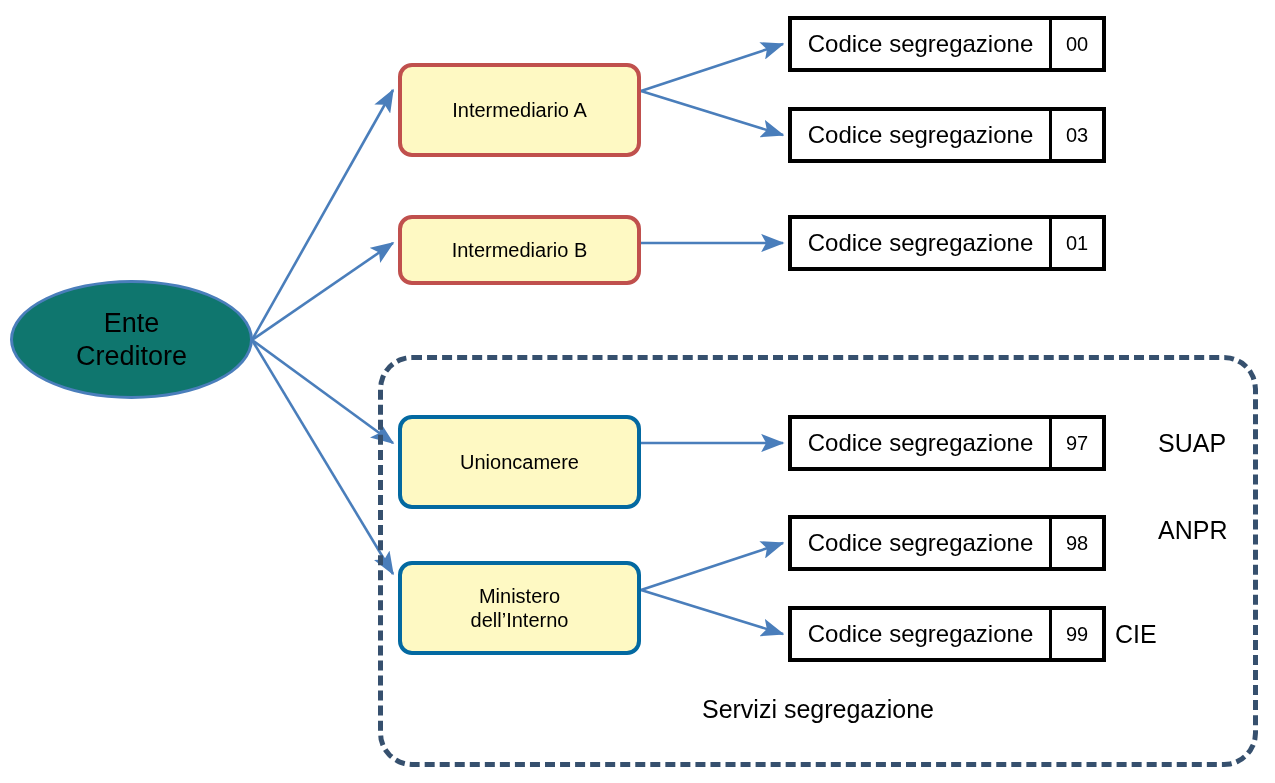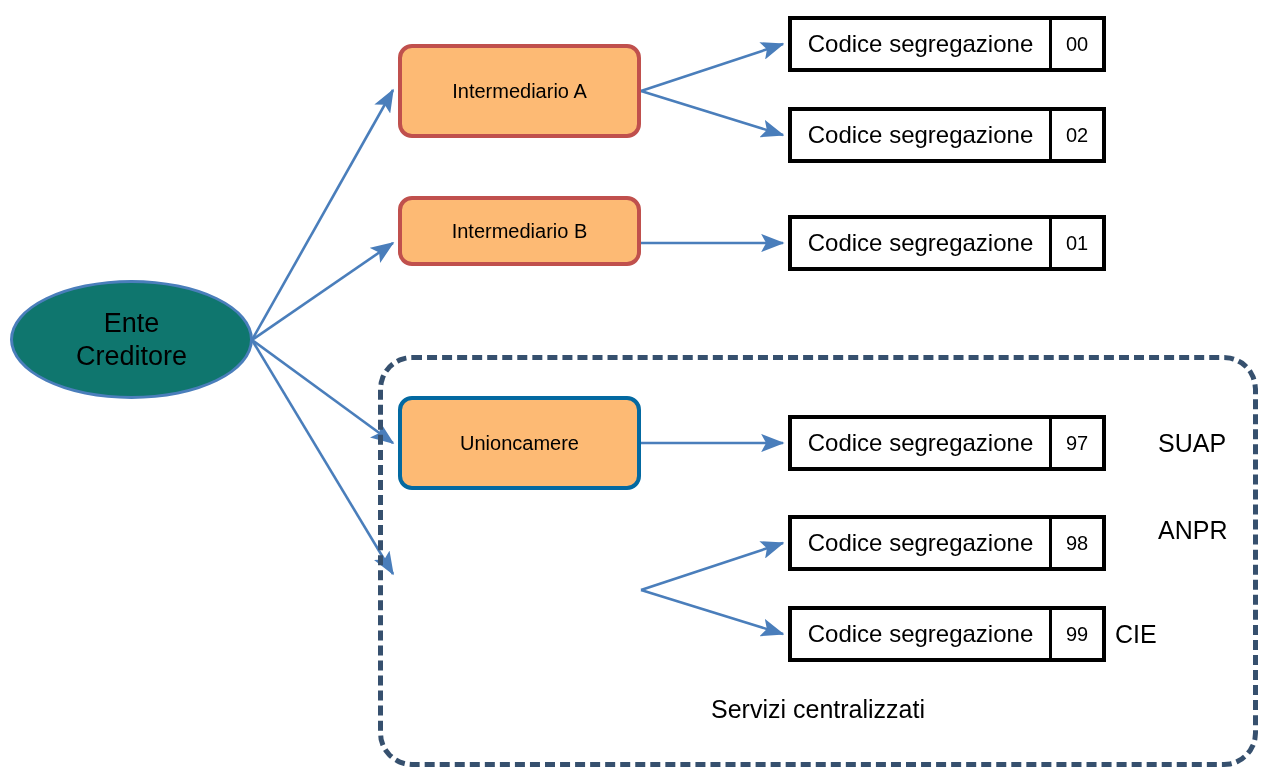--- a/index.html
+++ b/index.html
@@ -50,24 +50,25 @@
     color: #000000;
   }
 
   
   .rect-node {
     position: absolute;
     display: flex;
     align-items: center;
     justify-content: center;
     box-sizing: border-box;
-    background: #fdba74;
+    background: #fef9c3;
     border-radius: 14px;
     font-size: 20px;
     color: #000000;
+    margin-top: 19px;
   }
   .rect-node.red   { border: 4px solid #c0504d; }
   .rect-node.green { border: 4px solid #0369a1; }
 
   
   .code-box {
     position: absolute;
     display: flex;
     box-sizing: border-box;
     background: #ffffff;
@@ -146,50 +147,56 @@
 
     <line x1="641" y1="443" x2="783" y2="443" stroke="#4a7ebb" stroke-width="2.6" marker-end="url(#arrowhead)"></line>
 
     <line x1="641" y1="590" x2="783" y2="543" stroke="#4a7ebb" stroke-width="2.6" marker-end="url(#arrowhead)"></line>
 
     <line x1="641" y1="590" x2="783" y2="634" stroke="#4a7ebb" stroke-width="2.6" marker-end="url(#arrowhead)"></line>
   </svg>
 
   <div class="group-box" style="left:378px; top:355px; width:880px; height:412px;"></div>
 
-  <div class="group-caption" style="left:500px; top:695px; width:636px;">Servizi centralizzati</div>
+  <div class="group-caption" style="left:500px; top:695px; width:636px;">Servizi segregazione</div>
 
   <div class="ellipse-node" style="left:10px; top:280px; width:243px; height:119px;">
     <span class="node-label">
       <span>Ente</span><br>
       <span>Creditore</span>
     </span>
   </div>
 
   <div class="rect-node red" style="left:398px; top:44px; width:243px; height:94px;">
     <span class="node-label">Intermediario A</span>
   </div>
 
   <div class="rect-node red" style="left:398px; top:196px; width:243px; height:70px;">
     <span class="node-label">Intermediario B</span>
   </div>
 
   <div class="rect-node green" style="left:398px; top:396px; width:243px; height:94px;">
     <span class="node-label">Unioncamere</span>
   </div>
 
+  <div class="rect-node green" style="left:398px; top:542px; width:243px; height:94px;">
+    <span class="node-label">
+      <span>Ministero</span><br>
+      <span>dell’Interno</span>
+    </span>
+  </div>
 
   <div class="code-box" style="left:788px; top:16px; width:318px; height:56px;">
     <div class="cb-name">Codice segregazione</div>
     <div class="cb-value">00</div>
   </div>
 
   <div class="code-box" style="left:788px; top:107px; width:318px; height:56px;">
     <div class="cb-name">Codice segregazione</div>
-    <div class="cb-value">02</div>
+    <div class="cb-value">03</div>
   </div>
 
   <div class="code-box" style="left:788px; top:215px; width:318px; height:56px;">
     <div class="cb-name">Codice segregazione</div>
     <div class="cb-value">01</div>
   </div>
 
   <div class="code-box" style="left:788px; top:415px; width:318px; height:56px;">
     <div class="cb-name">Codice segregazione</div>
     <div class="cb-value">97</div>

